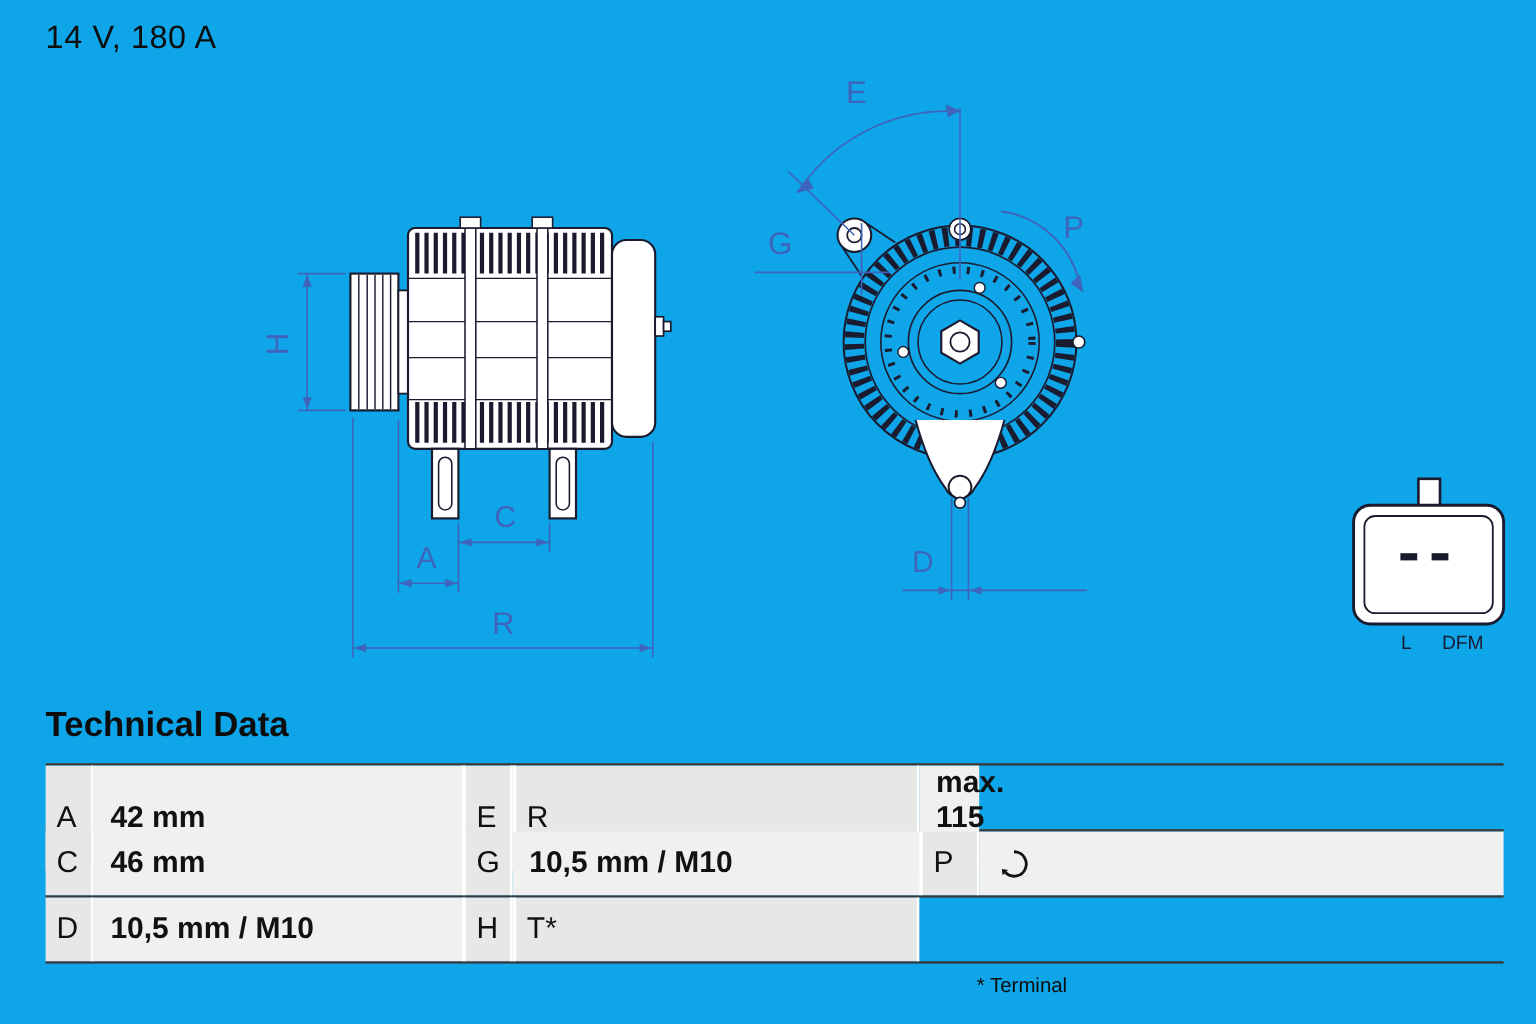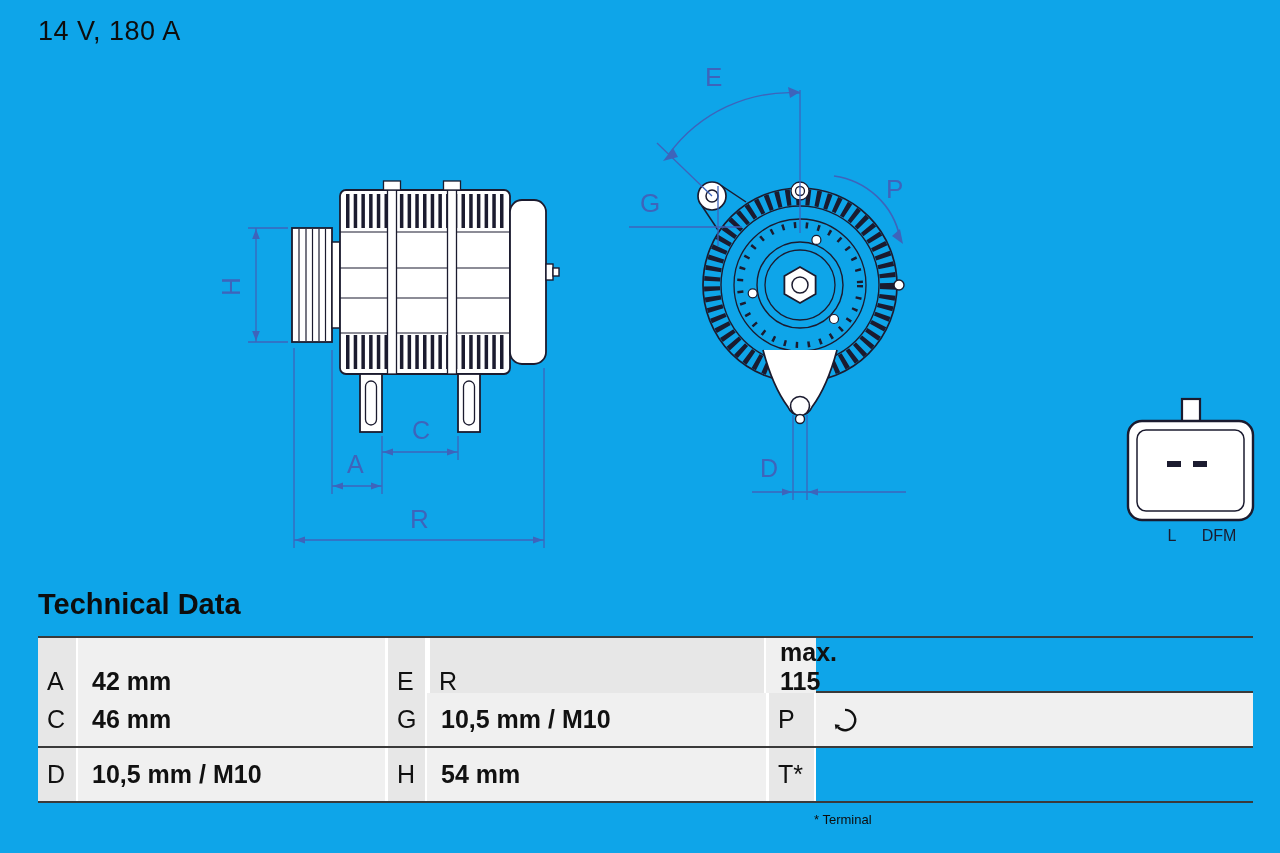--- a/index.html
+++ b/index.html
@@ -8,21 +8,21 @@
   .title { position:absolute; left:38px; top:16px; font-size:27px; letter-spacing:0.5px; color:#0d0d0d; }
   svg.drawing { position:absolute; left:0; top:0; }
   .tech { position:absolute; left:38px; top:588px; width:1215px; }
   .tech h2 { font-size:29px; font-weight:700; margin:0 0 15px 0; color:#0d0d0d; }
   .ttable { border-bottom:2px solid #3a3a3a; }
   .trow { display:grid; grid-template-columns:40px 307px 42px 339px 50px 1fr; border-top:2px solid #3a3a3a; height:53px; }
   .tkey { background:#e7e7e7; display:flex; align-items:center; padding-left:9px; font-size:25px; border-right:2px solid #fff; box-sizing:border-box; }
   .tval { background:#f0f0f0; display:flex; align-items:center; padding-left:14px; font-size:25px; box-sizing:border-box;font-weight:bold; }
   .sep { border-left:3px solid #fff; }
   .rot-icon { display:inline-flex; align-items:center; }
-  .footnote { margin:9px 0 0 776px; font-size:13px; color:#0d0d0d; }
+  .footnote { margin:9px 0 0 776px; font-size:17px; color:#0d0d0d; }
   text { font-family:"Liberation Sans", sans-serif; }
 </style>
 </head>
 <body>
 
 <div class="page">
 
   <div class="title">14 V, 180 A</div>
 
   <svg class="drawing" width="1280" height="585" viewBox="0 0 1280 585">
@@ -198,21 +198,20 @@
               <polygon points="4.5,17.9 5.2,22.8 9.4,18.6" fill="#111111"></polygon>
             </svg>
           </span>
         </div>
       </div>
 
       <div class="trow">
         <div class="tkey">D</div>
         <div class="tval">10,5 mm / M10</div>
         <div class="tkey sep">H</div>
-        <div class="tval">54 mm</div>
         <div class="tkey sep">T*</div>
       </div>
 
     </div>
     <div class="footnote">* Terminal</div>
   </div>
 
 </div>
 
 </body></html>

